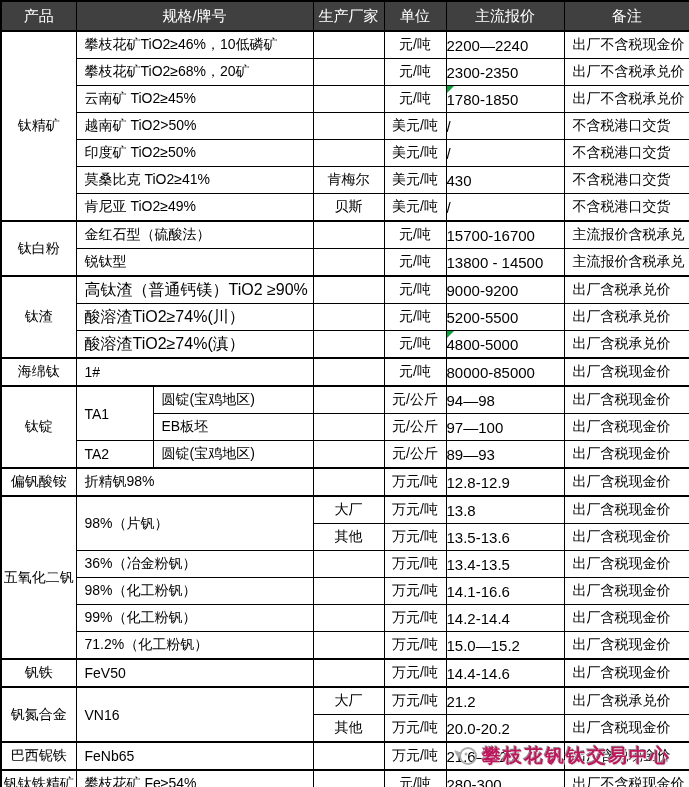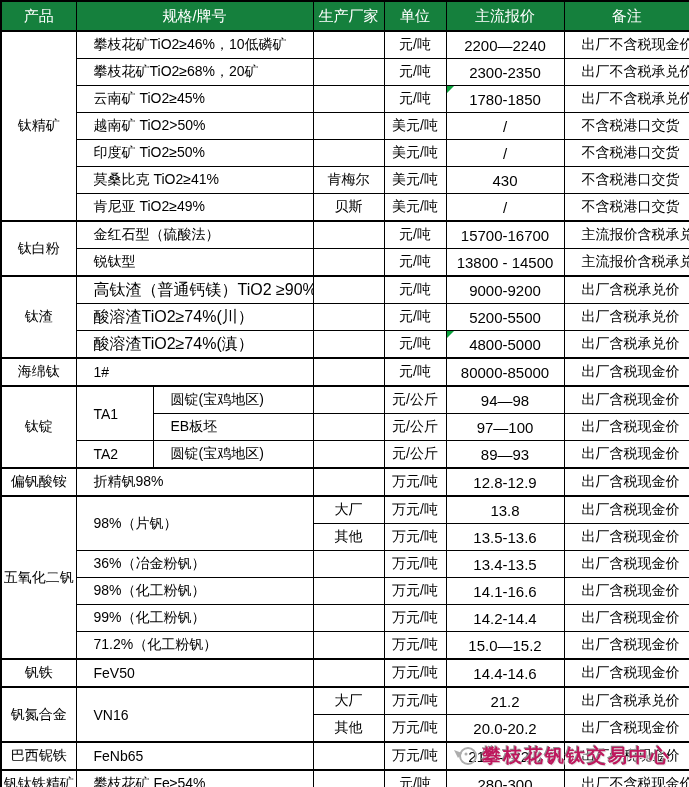--- a/index.html
+++ b/index.html
@@ -2,27 +2,27 @@
 <html><head>
 <meta charset="utf-8">
 <style>
   html,body{margin:0;padding:0;background:#fff;}
   #page{position:relative;width:689px;height:787px;background:#fff;
         font-family:"Liberation Sans","DejaVu Sans",sans-serif;color:#000;}
   table{border-collapse:collapse;table-layout:fixed;width:689px;
         border:2px solid #000;}
   th,td{border:1px solid #000;overflow:hidden;white-space:nowrap;
         vertical-align:middle;padding:0;}
-  thead th{height:28px;background:#15803d;color:#fff;font-size:15px;
+  thead th{height:28px;background:#404040;color:#fff;font-size:15px;
            font-weight:normal;text-align:center;border-bottom:2px solid #000;margin-left:32px;}
   tbody td{height:26px;font-size:14px;}
   tr.sec td{border-top:2px solid #000;}
   td.c{text-align:center;}
-  td.l{text-align:left;padding-left:17px;}
-  td.price{font-size:15px;text-align:center;position:relative;}
+  td.l{text-align:left;padding-left:8px;}
+  td.price{font-size:15px;text-align:left;position:relative;}
   td.xs{font-size:16px;}
   td.sm{font-size:16px;}
   .flag{position:absolute;top:0;left:0;width:0;height:0;
         border-top:7px solid #0AA13C;border-right:7px solid transparent;}
   #watermark{position:absolute;top:743px;right:18px;display:flex;
              align-items:center;gap:4px;color:#be185d;font-size:19px;
              font-weight:bold;letter-spacing:2px;
              text-shadow:1px 1px 0 #e8e8e8, -1px -1px 0 #8f8f8f;}
   #watermark svg{flex:0 0 auto;}
 </style>

